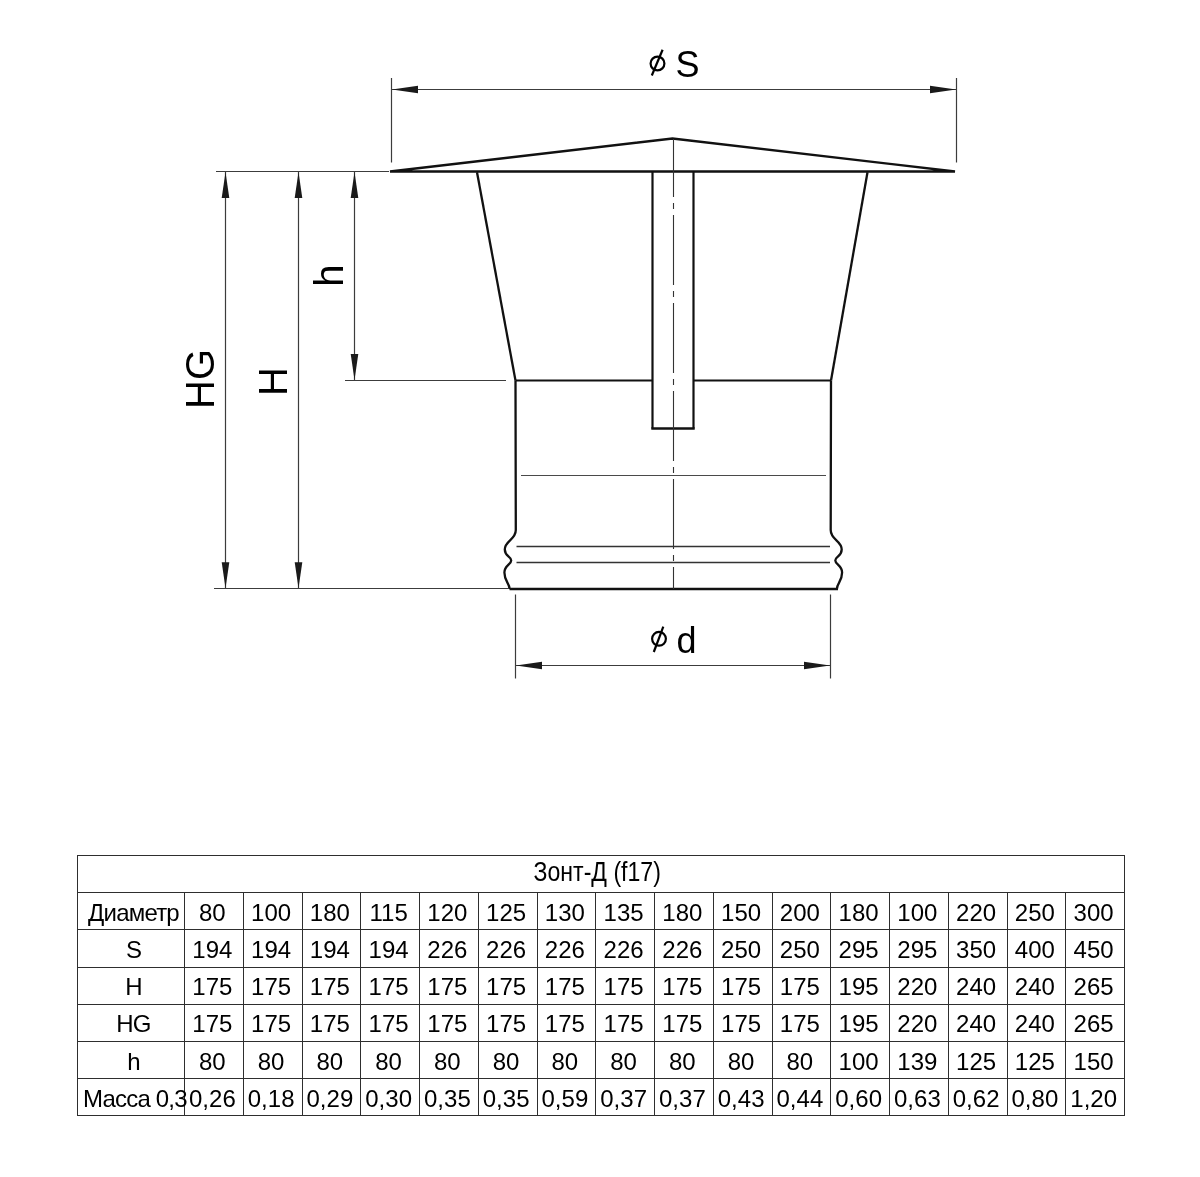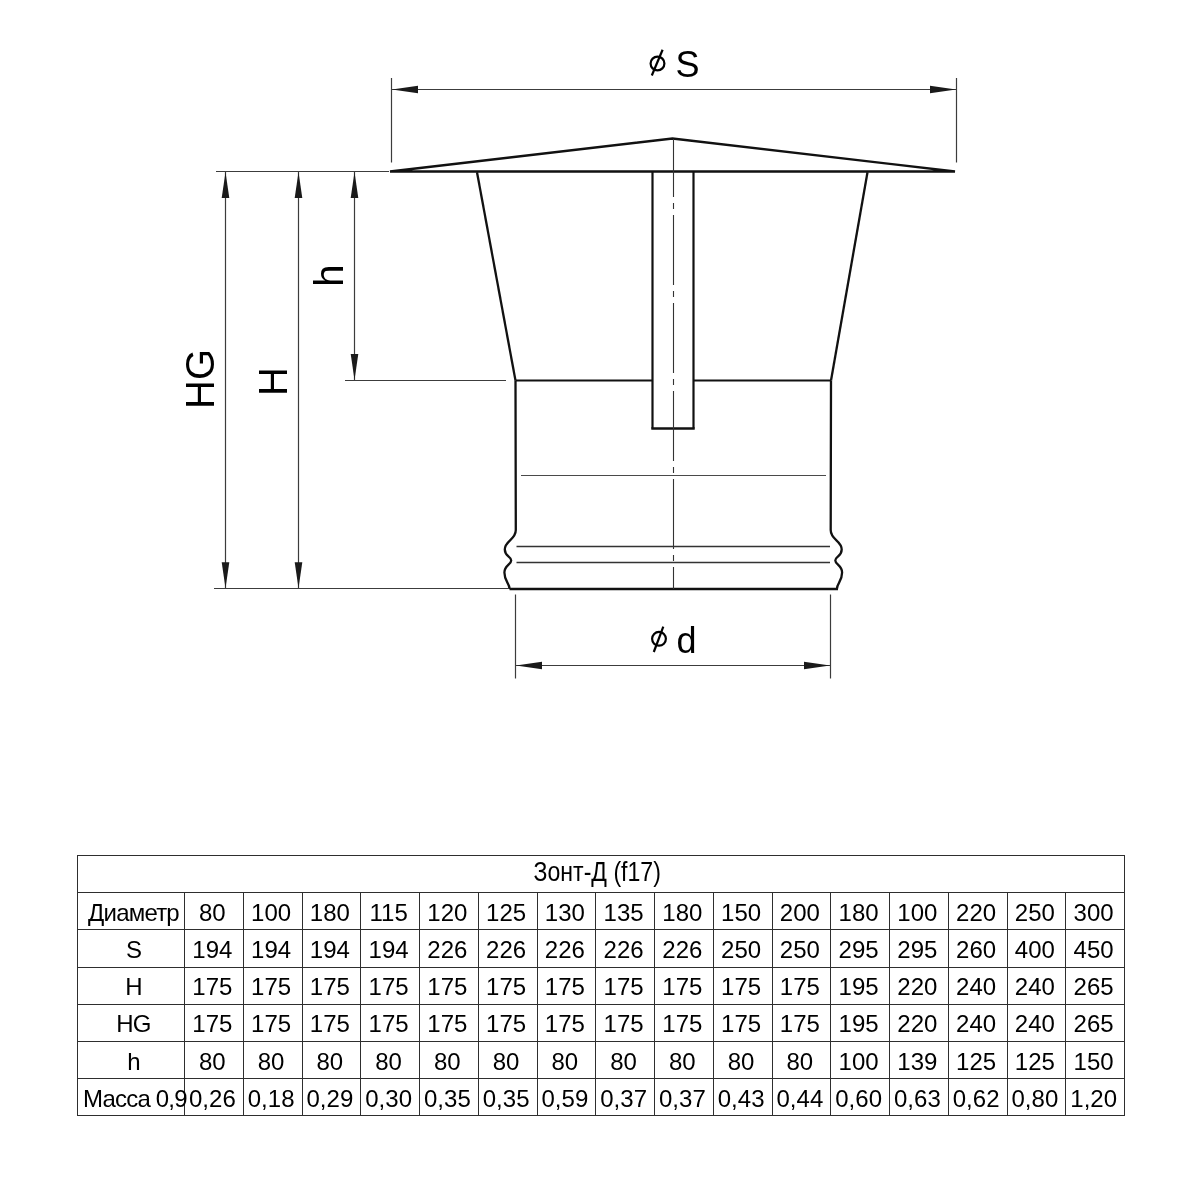--- a/index.html
+++ b/index.html
@@ -171,21 +171,21 @@
         <td class="c"><span class="t">194</span></td>
         <td class="c"><span class="t">226</span></td>
         <td class="c"><span class="t">226</span></td>
         <td class="c"><span class="t">226</span></td>
         <td class="c"><span class="t">226</span></td>
         <td class="c"><span class="t">226</span></td>
         <td class="c"><span class="t">250</span></td>
         <td class="c"><span class="t">250</span></td>
         <td class="c"><span class="t">295</span></td>
         <td class="c"><span class="t">295</span></td>
-        <td class="c"><span class="t">260</span></td>
+        <td class="c"><span class="t">350</span></td>
         <td class="c"><span class="t">400</span></td>
         <td class="c"><span class="t">450</span></td>
       </tr>
 
 <tr>
         <td class="l"><span class="t">H</span></td>
         <td class="c"><span class="t">175</span></td>
         <td class="c"><span class="t">175</span></td>
         <td class="c"><span class="t">175</span></td>
         <td class="c"><span class="t">175</span></td>
@@ -237,21 +237,21 @@
         <td class="c"><span class="t">80</span></td>
         <td class="c"><span class="t">80</span></td>
         <td class="c"><span class="t">100</span></td>
         <td class="c"><span class="t">139</span></td>
         <td class="c"><span class="t">125</span></td>
         <td class="c"><span class="t">125</span></td>
         <td class="c"><span class="t">150</span></td>
       </tr>
 
 <tr>
-        <td class="l"><span class="t">Масса 0,9</span></td>
+        <td class="l"><span class="t">Масса 0,3</span></td>
         <td class="c"><span class="t">0,26</span></td>
         <td class="c"><span class="t">0,18</span></td>
         <td class="c"><span class="t">0,29</span></td>
         <td class="c"><span class="t">0,30</span></td>
         <td class="c"><span class="t">0,35</span></td>
         <td class="c"><span class="t">0,35</span></td>
         <td class="c"><span class="t">0,59</span></td>
         <td class="c"><span class="t">0,37</span></td>
         <td class="c"><span class="t">0,37</span></td>
         <td class="c"><span class="t">0,43</span></td>

